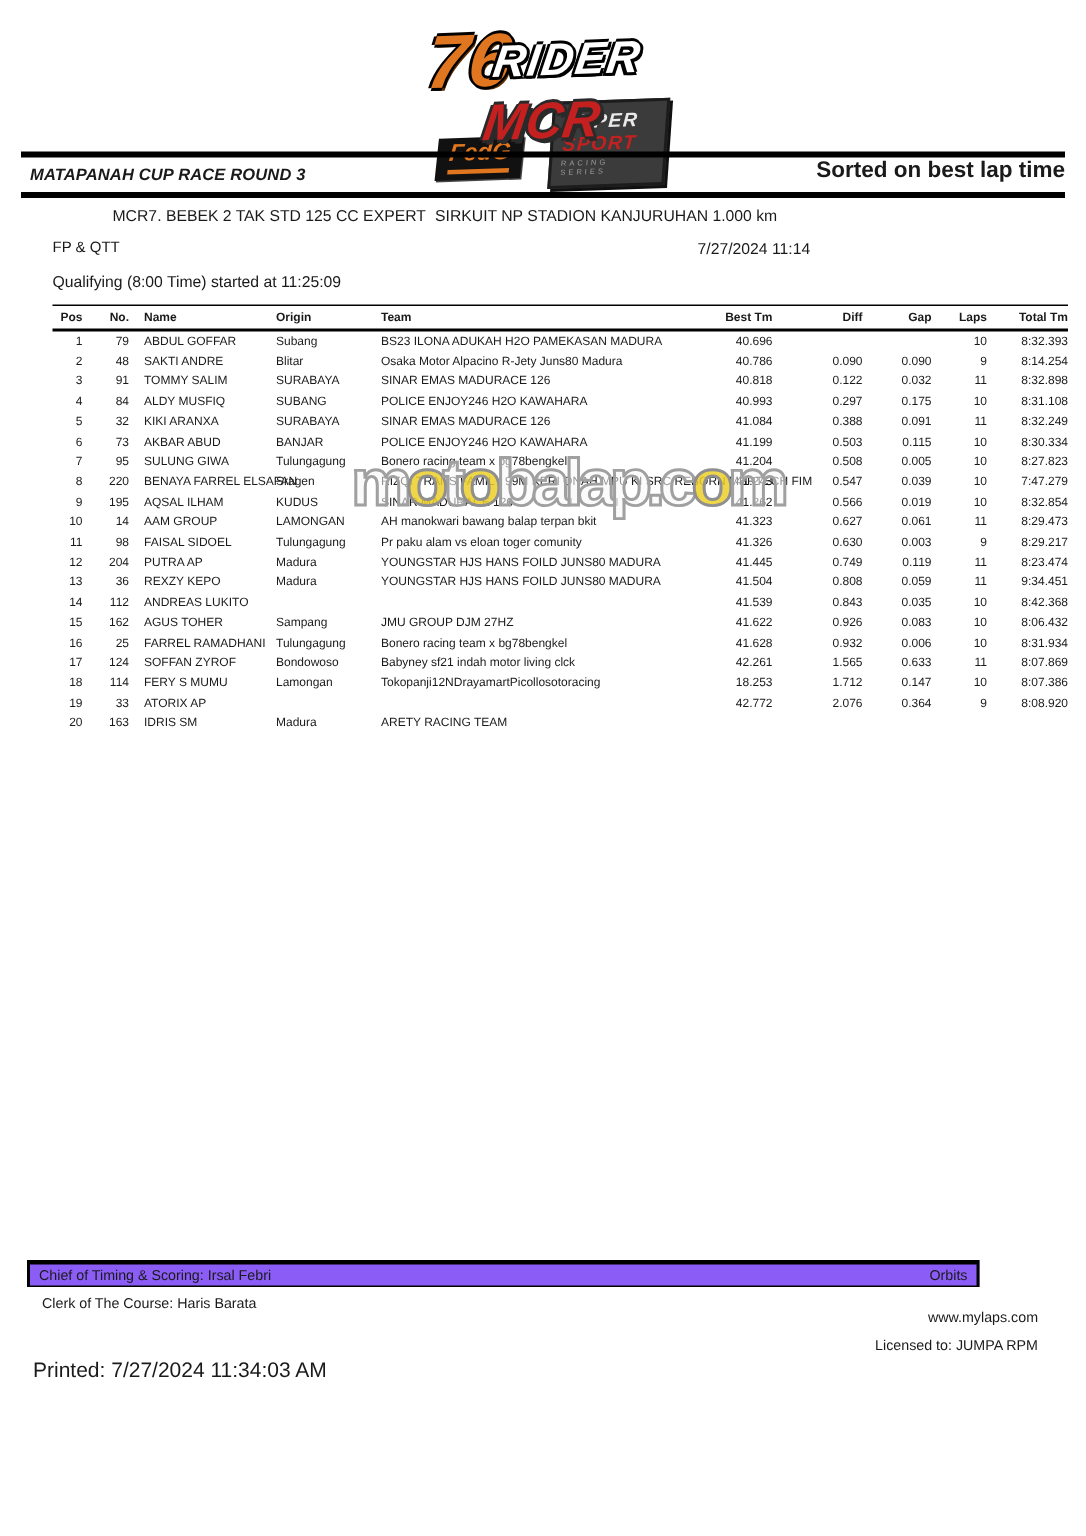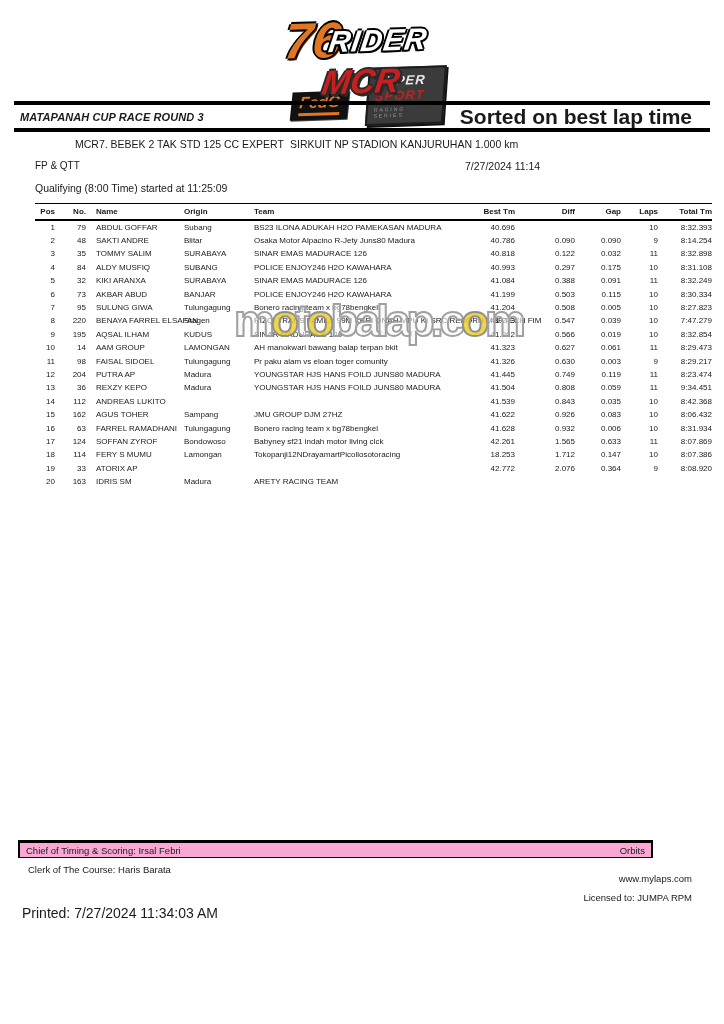--- a/index.html
+++ b/index.html
@@ -45,21 +45,21 @@
   }
   .logo-fedg-text { color:#e0761f; font-weight:bold; font-style:italic; font-size:16px; }
   .logo-fedg-bar { height:3px; background:#e0761f; margin-top:1px; }
 
   
   .rule { position:absolute; left:14px; width:696px; background:#000; }
   .rule-1 { top:101px; height:4px; }
   .rule-2 { top:128px; height:4px; }
   .title-row { position:absolute; left:20px; top:105px; width:690px; height:22px; }
   .event-title { position:absolute; left:0; top:6px; font-size:11px; font-weight:bold; letter-spacing:0.1px;font-style:italic; }
-  .sort-label  { position:absolute; right:18px; top:0; font-size:21px; font-weight:bold; }
+  .sort-label  { position:absolute; right:0; top:0; font-size:15px; font-weight:bold; }
 
   .info { position:absolute; left:0; top:134px; width:724px; }
   .class-name { position:absolute; left:35px; top:4px; font-size:10.5px;margin-left:40px; }
   .circuit    { position:absolute; left:290px; top:4px; font-size:10.5px; }
   .session    { position:absolute; left:35px; top:26px; font-size:10px; }
   .datetime   { position:absolute; left:465px; top:26px; font-size:10.5px; }
   .qualif     { position:absolute; left:35px; top:48px; font-size:10.5px; }
 
   
   .results { position:absolute; left:35px; top:203px; width:677px; }
@@ -88,21 +88,21 @@
     position:absolute; left:228px; top:296px; width:300px; height:56px; z-index:5;
     font-size:46px; font-weight:bold; letter-spacing:-4px; line-height:50px;
     color:rgba(248,248,248,0.55); -webkit-text-stroke:2px #a0a0a0;
     text-align:center; pointer-events:none; transform:scaleY(0.95);
   }
   .watermark .wm-o { color:rgba(236,206,40,0.85); -webkit-text-stroke:2px #8f8f8f; }
 
   
   .footer-bar {
     position:absolute; left:18px; top:840px; width:635px; height:18px;
-    background:#f9a8d4; border-top:3px solid #000; border-bottom:1px solid #000;
+    background:#8b5cf6; border-top:3px solid #000; border-bottom:1px solid #000;
     border-left:2px solid #000; border-right:2px solid #000;
     display:flex; justify-content:space-between; align-items:center;
     font-size:9.5px; padding:0 6px;
   }
   .clerk   { position:absolute; left:28px; top:864px; font-size:9.5px; }
   .mylaps  { position:absolute; right:32px; top:873px; font-size:9.5px; }
   .licensed{ position:absolute; right:32px; top:892px; font-size:9.5px; }
   .printed { position:absolute; left:22px; top:905px; font-size:14px; }
 </style>
 </head>
@@ -177,21 +177,21 @@
         <div class="td c-origin">Blitar</div>
         <div class="td c-team">Osaka Motor Alpacino R-Jety Juns80 Madura</div>
         <div class="td c-best">40.786</div>
         <div class="td c-diff">0.090</div>
         <div class="td c-gap">0.090</div>
         <div class="td c-laps">9</div>
         <div class="td c-total">8:14.254</div>
       </div>
       <div class="tr">
         <div class="td c-pos">3</div>
-        <div class="td c-no">35</div>
+        <div class="td c-no">91</div>
         <div class="td c-name">TOMMY SALIM</div>
         <div class="td c-origin">SURABAYA</div>
         <div class="td c-team">SINAR EMAS MADURACE 126</div>
         <div class="td c-best">40.818</div>
         <div class="td c-diff">0.122</div>
         <div class="td c-gap">0.032</div>
         <div class="td c-laps">11</div>
         <div class="td c-total">8:32.898</div>
       </div>
       <div class="tr">
@@ -333,21 +333,21 @@
         <div class="td c-origin">Sampang</div>
         <div class="td c-team">JMU GROUP DJM 27HZ</div>
         <div class="td c-best">41.622</div>
         <div class="td c-diff">0.926</div>
         <div class="td c-gap">0.083</div>
         <div class="td c-laps">10</div>
         <div class="td c-total">8:06.432</div>
       </div>
       <div class="tr">
         <div class="td c-pos">16</div>
-        <div class="td c-no">63</div>
+        <div class="td c-no">25</div>
         <div class="td c-name">FARREL RAMADHANI</div>
         <div class="td c-origin">Tulungagung</div>
         <div class="td c-team">Bonero racing team x bg78bengkel</div>
         <div class="td c-best">41.628</div>
         <div class="td c-diff">0.932</div>
         <div class="td c-gap">0.006</div>
         <div class="td c-laps">10</div>
         <div class="td c-total">8:31.934</div>
       </div>
       <div class="tr">

